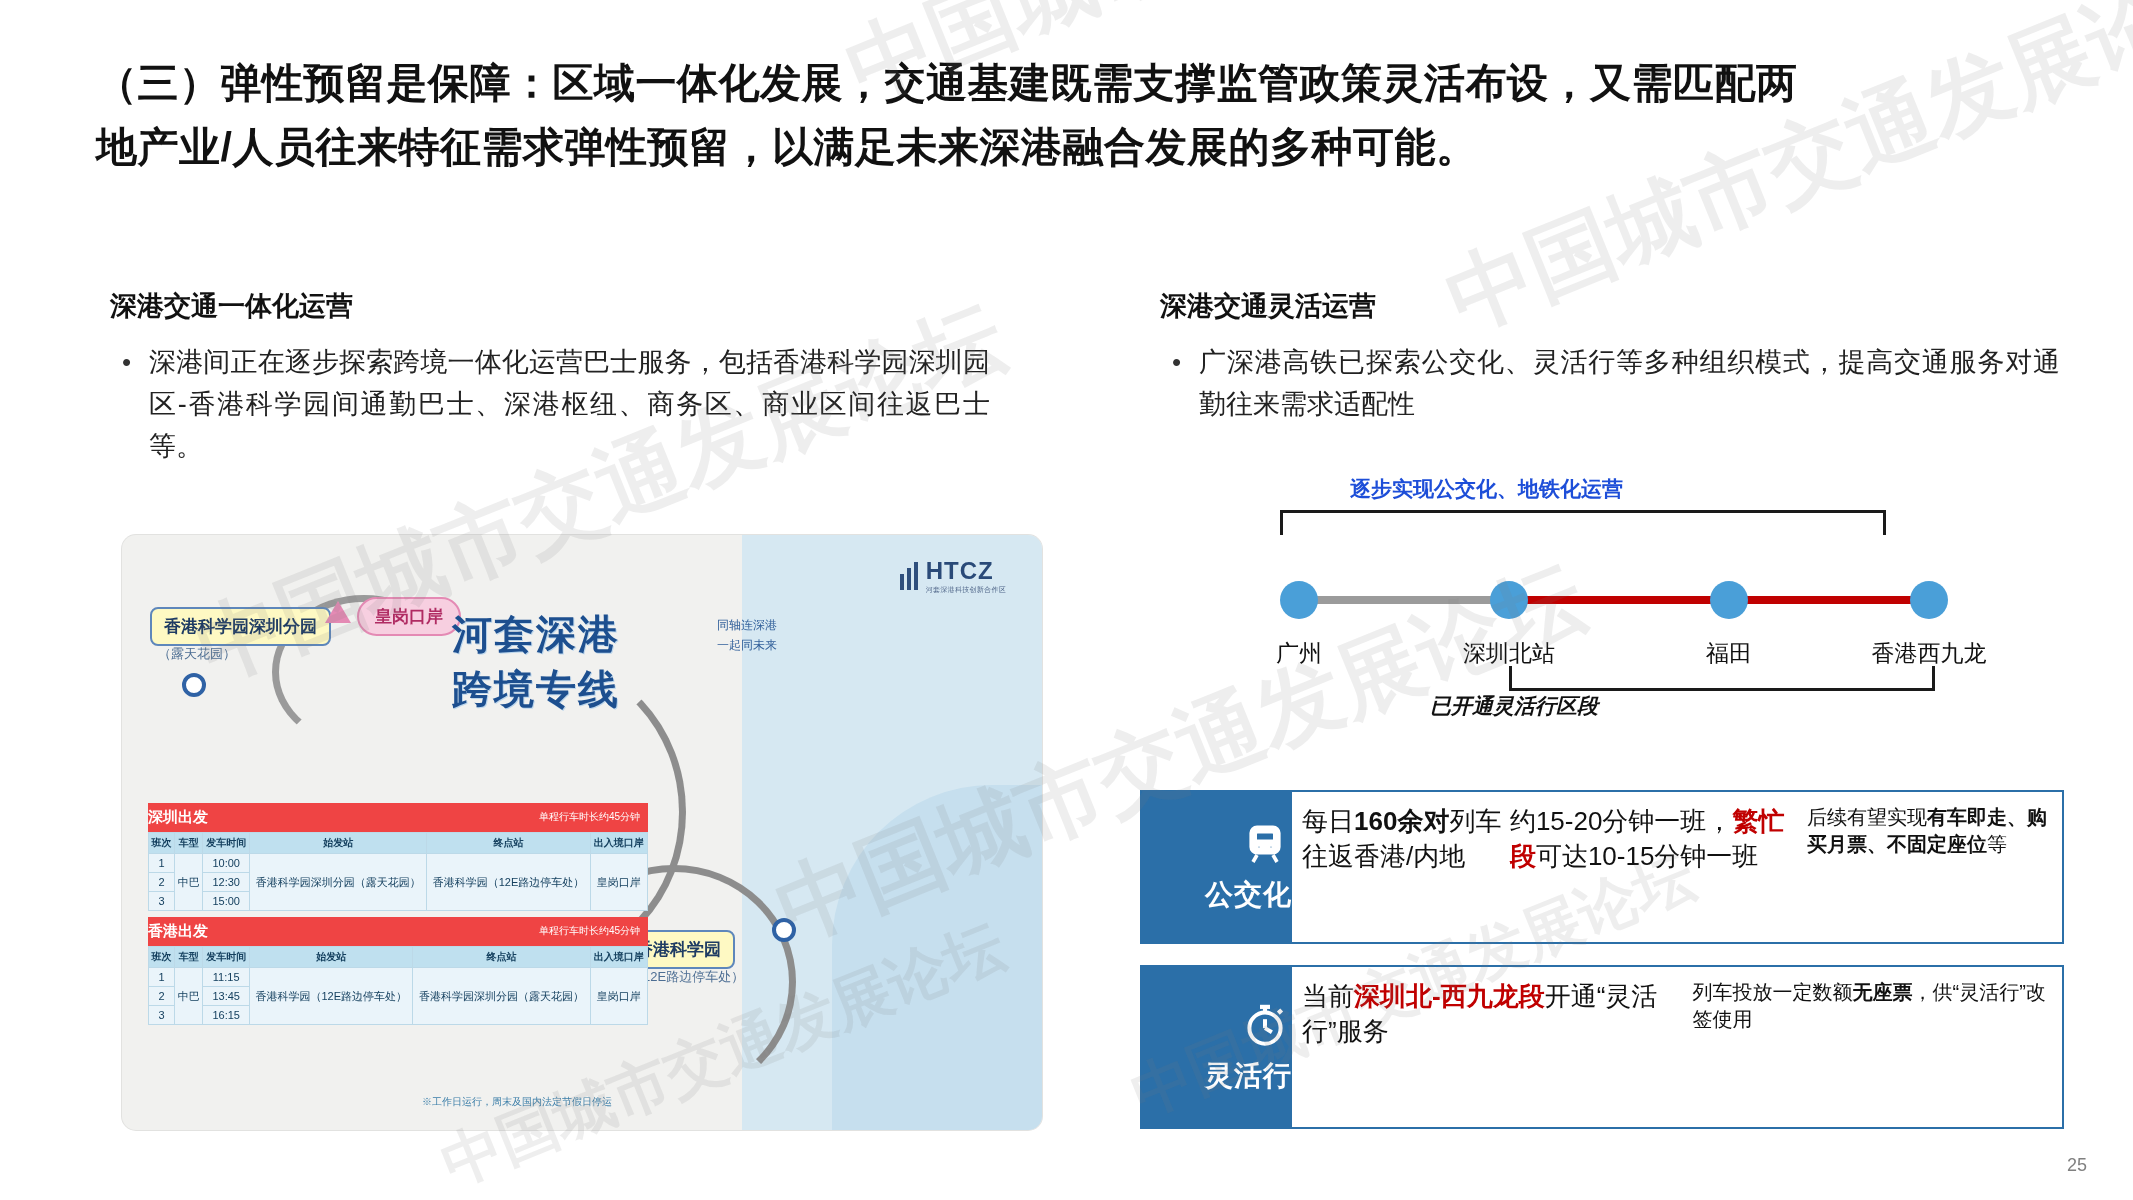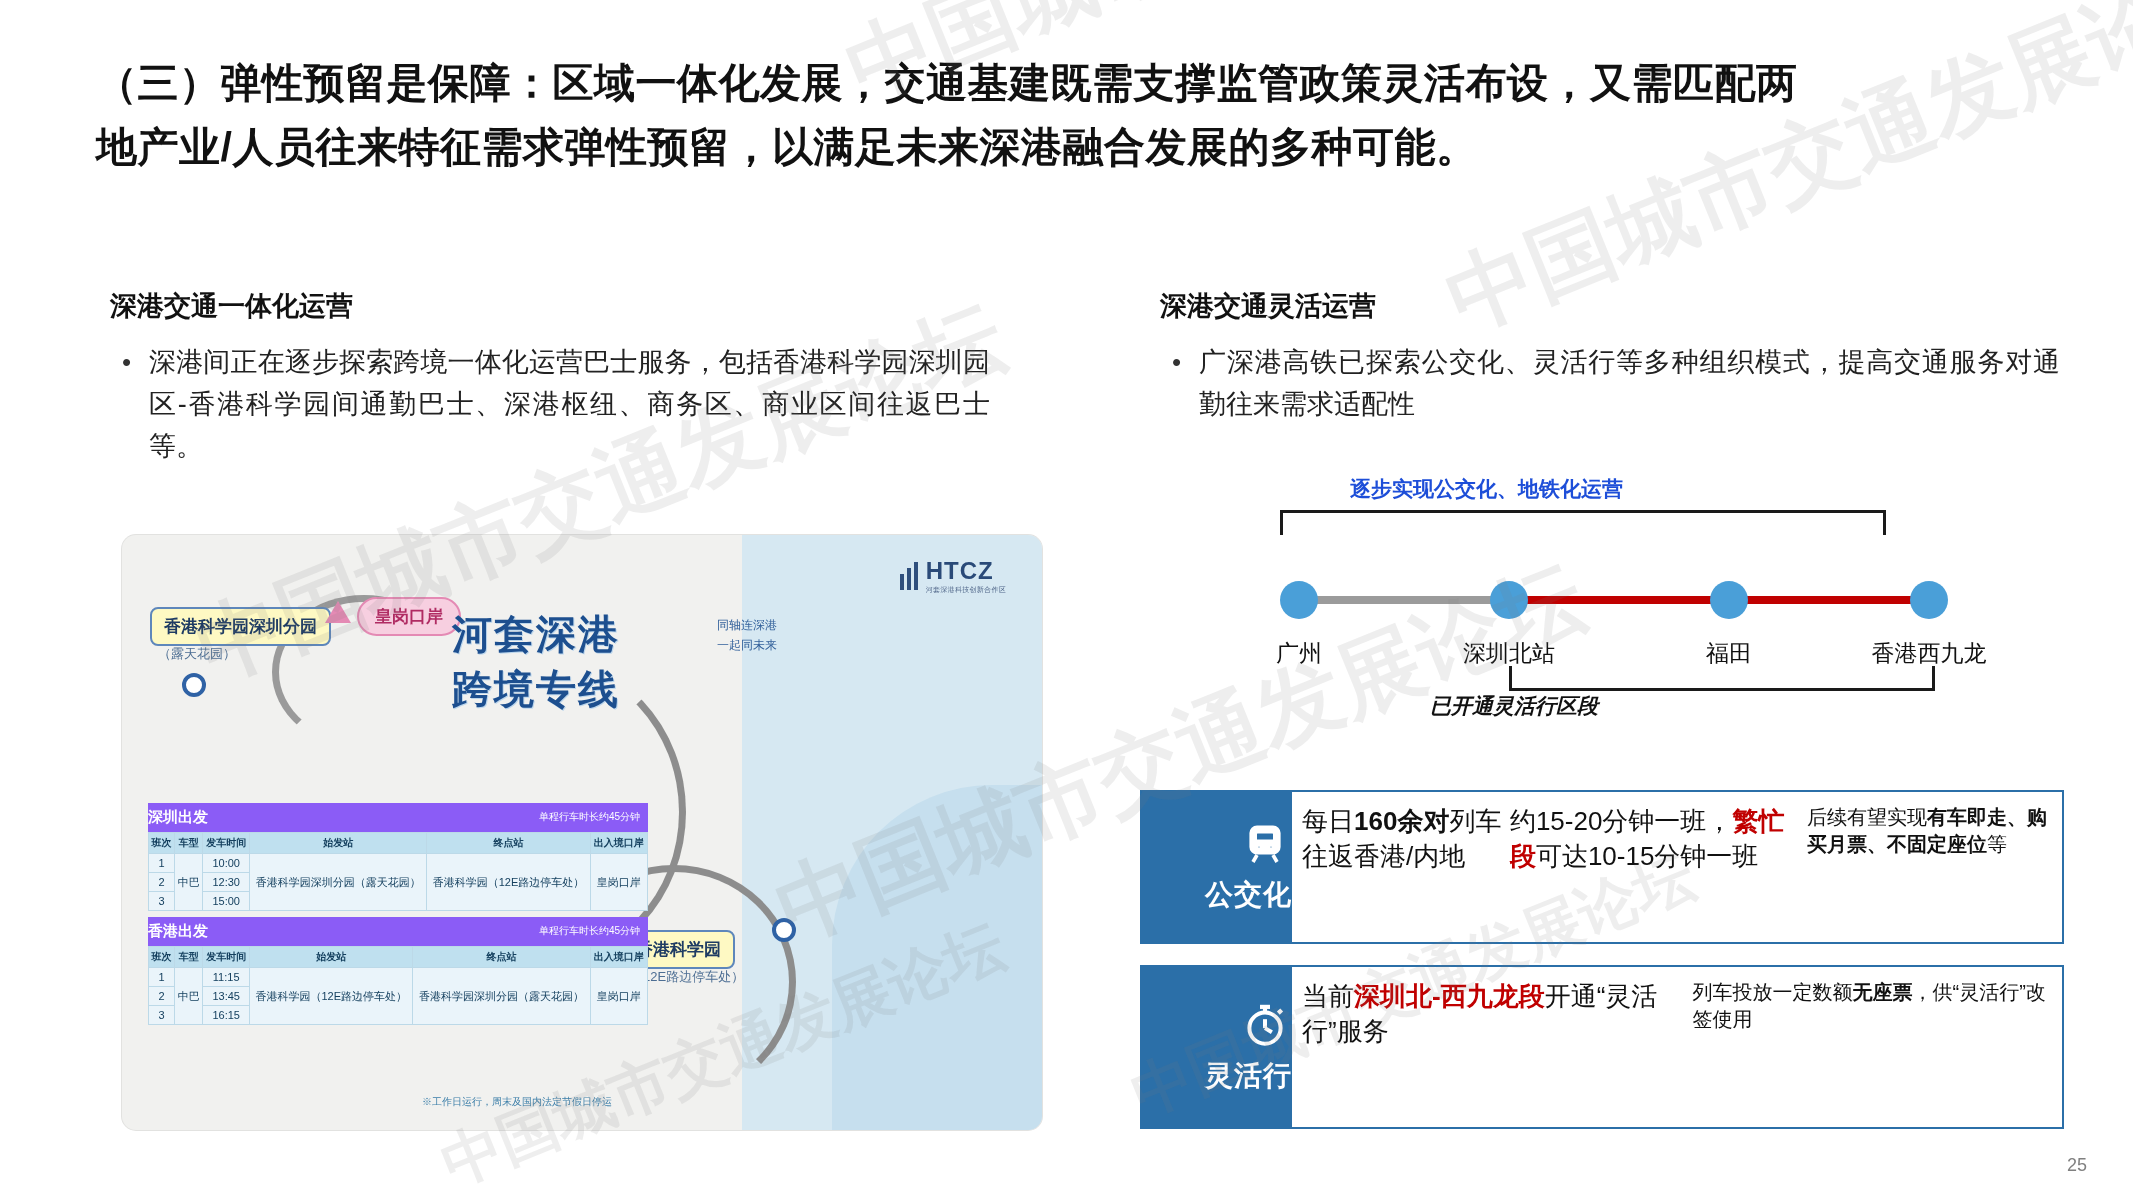--- a/index.html
+++ b/index.html
@@ -207,21 +207,21 @@
     left: 26px;
     top: 268px;
     width: 500px;
     font-size: 11px;
     color: #15405f;
     border-collapse: collapse;
     background: #eaf4fa;
   }
   .p-table td, .p-table th { border: 1px solid #bcd9e8; padding: 3px 2px; text-align: center; }
   .p-band {
-    background: #8b5cf6;
+    background: #ef4444;
     color: #fff;
     font-size: 15px;
     font-weight: bold;
     padding: 5px 0;
     position: relative;
   }
   .p-band span.note {
     position: absolute; right: 8px; top: 7px;
     font-size: 10px; font-weight: normal;
   }

